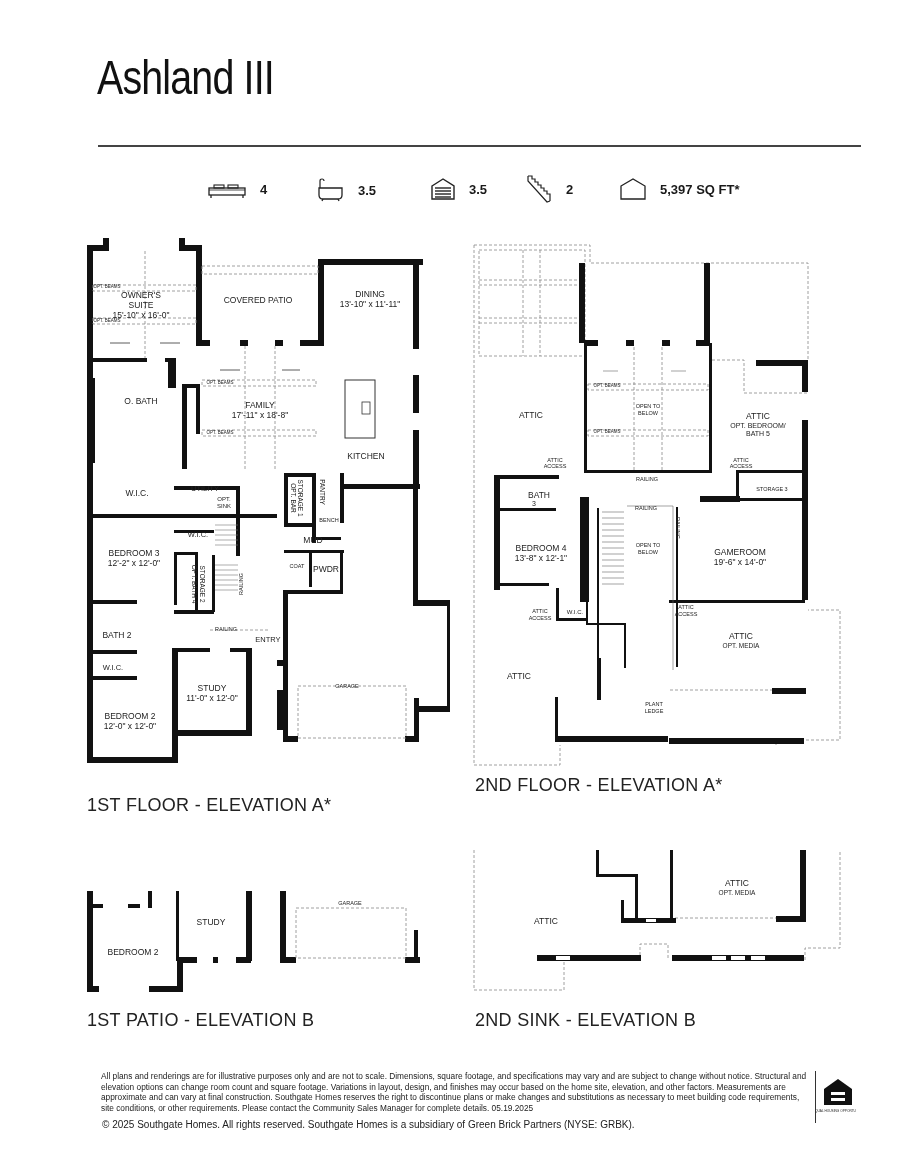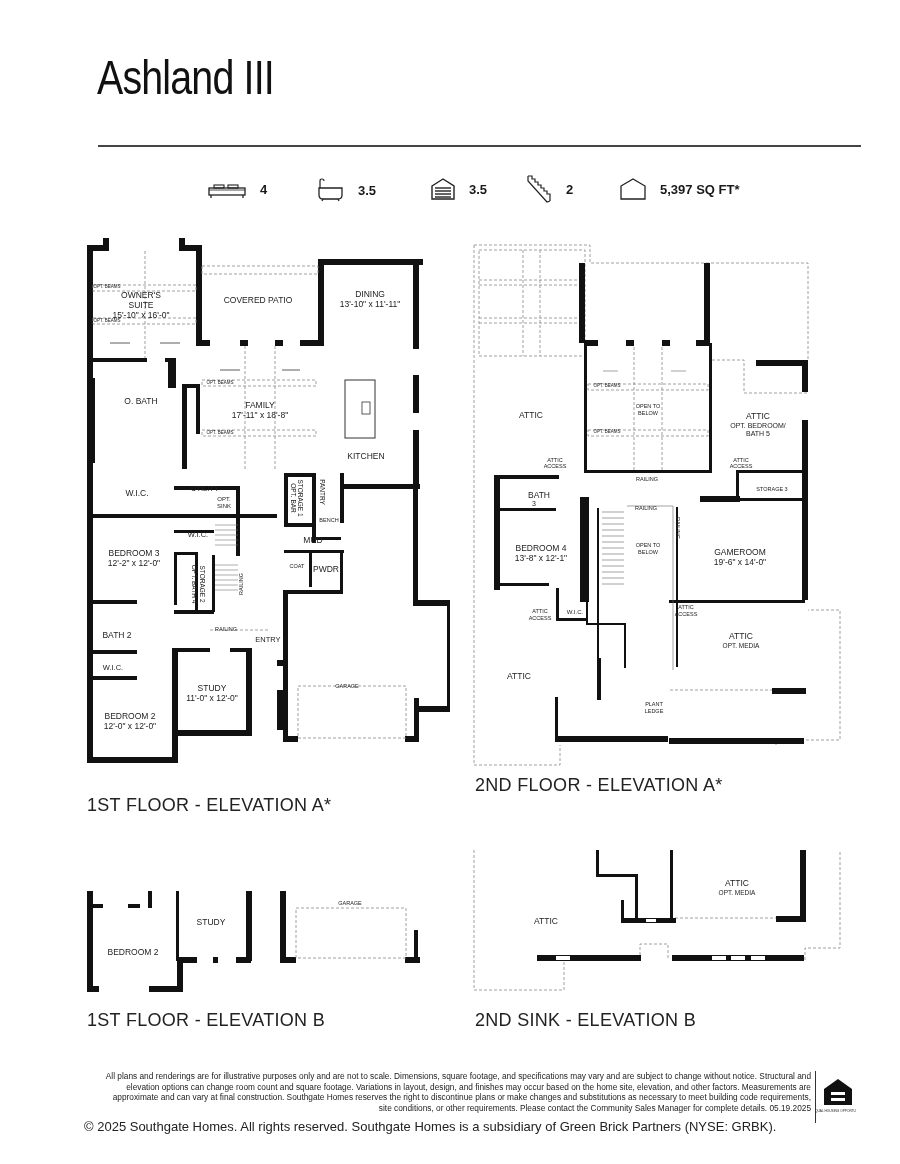--- a/index.html
+++ b/index.html
@@ -4,22 +4,22 @@
 <style>
   html,body{margin:0;padding:0;background:#fff;}
   body{width:900px;height:1164px;position:relative;overflow:hidden;font-family:"Liberation Sans",sans-serif;color:#1a1a1a;}
   .title{position:absolute;left:97px;top:50px;font-family:"Liberation Sans",sans-serif;font-size:48px;font-weight:300;letter-spacing:-1px;transform:scaleX(0.82);transform-origin:left top;color:#111;}
   .rule{position:absolute;left:98px;top:145px;width:763px;height:1.5px;background:#444;}
   .stats{position:absolute;top:178px;left:0;width:900px;height:26px;}
   .stat{position:absolute;display:flex;align-items:center;gap:14px;font-size:13px;font-weight:bold;}
   .stat svg{display:block}
   .plan{position:absolute;}
   .caption{position:absolute;font-size:18px;letter-spacing:0.3px;color:#222;}
-  .disclaimer{position:absolute;left:101px;top:1071px;width:710px;font-size:8.3px;line-height:10.6px;color:#222;text-align:right;}
-  .copyright{position:absolute;left:84px;top:1119px;font-size:13px;color:#222;}
+  .disclaimer{position:absolute;left:101px;top:1071px;width:710px;font-size:8.3px;line-height:10.6px;color:#222;}
+  .copyright{position:absolute;left:102px;top:1119px;font-size:10px;color:#222;}
   .eho{position:absolute;left:815px;top:1071px;width:40px;height:52px;border-left:1px solid #333;}
   svg text{font-family:"Liberation Sans",sans-serif;fill:#222;}
 </style>
 </head>
 <body>
 
 <div class="title">Ashland III</div>
 <div class="rule"></div>
 
 <div class="stats">
@@ -405,21 +405,21 @@
       <rect x="731" y="956" width="14" height="4"></rect>
       <rect x="751" y="956" width="14" height="4"></rect>
     </g>
   <g font-size="8.5" text-anchor="middle">
     <text x="546" y="924">ATTIC</text>
     <text x="737" y="886">ATTIC</text>
     <text x="737" y="895" font-size="6.5">OPT. MEDIA</text>
   </g>
 </svg>
 
-<div class="caption" style="left:87px;top:1010px">1ST FLOOR - ELEVATION B</div>
+<div class="caption" style="left:87px;top:1010px">1ST PATIO - ELEVATION B</div>
 <div class="caption" style="left:475px;top:1010px">2ND SINK - ELEVATION B</div>
 
 <div class="disclaimer">All plans and renderings are for illustrative purposes only and are not to scale. Dimensions, square footage, and specifications may vary and are subject to change without notice. Structural and elevation options can change room count and square footage. Variations in layout, design, and finishes may occur based on the home site, elevation, and other factors. Measurements are approximate and can vary at final construction. Southgate Homes reserves the right to discontinue plans or make changes and substitutions as necessary to meet building code requirements, site conditions, or other requirements. Please contact the Community Sales Manager for complete details. 05.19.2025</div>
 <div class="copyright">© 2025 Southgate Homes. All rights reserved. Southgate Homes is a subsidiary of Green Brick Partners (NYSE: GRBK).</div>
 <div class="eho">
   <svg width="40" height="52" viewBox="0 0 40 52">
     <path d="M8 18 L22 8 L36 18 V34 H8 Z" fill="#111"></path>
     <rect x="15" y="21" width="14" height="3" fill="#fff"></rect>
     <rect x="15" y="27" width="14" height="3" fill="#fff"></rect>
     <text x="22" y="41" font-size="3.2" text-anchor="middle">EQUAL HOUSING OPPORTUNITY</text>

